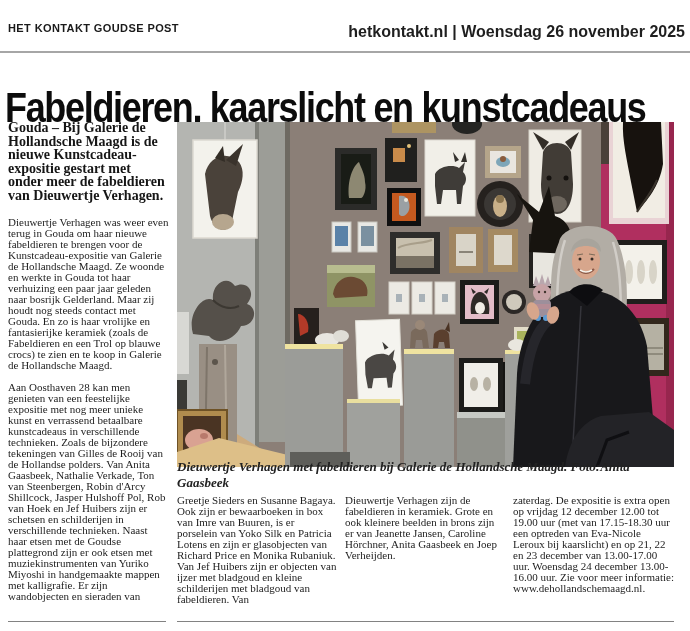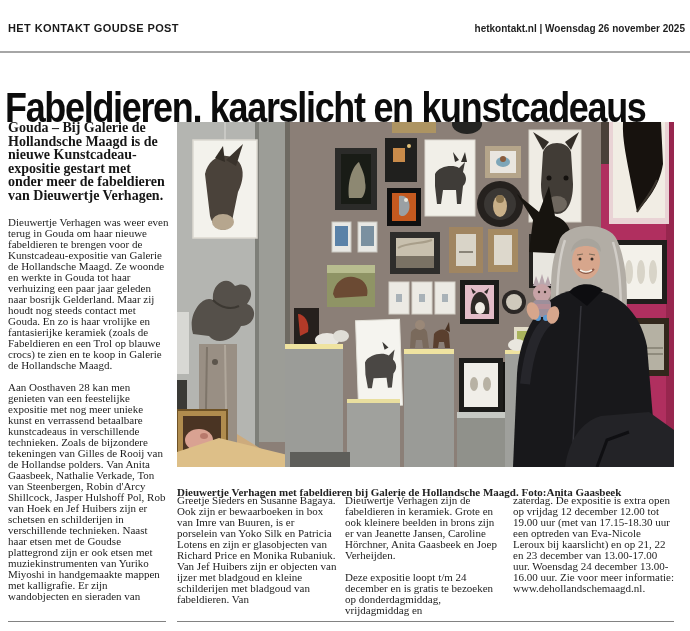--- a/index.html
+++ b/index.html
@@ -15,21 +15,21 @@
     padding-left: 32px;
   }
   .masthead-left {
     position: absolute; left: 8px; top: 22px;
     font-family: "Liberation Sans", sans-serif;
     font-weight: 700; font-size: 11px; letter-spacing: .4px; color: #1a1a1a;
   }
   .masthead-right {
     position: absolute; right: 5px; top: 23px;
     font-family: "Liberation Sans", sans-serif;
-    font-weight: 600; font-size: 10px; color: #1f1f1f;
+    font-weight: 600; font-size: 16px; color: #1f1f1f;
   }
   .rule-top {
     position: absolute; left: 0; top: 51px; width: 690px; height: 2px;
     background: #a6a6a6;
   }
   .headline {
     position: absolute; left: 5px; top: 56px;
     font-family: "Liberation Sans", sans-serif;
     font-weight: 800; font-size: 42px; letter-spacing: -1.5px; color: #0c0c0c;
     white-space: nowrap;
@@ -43,22 +43,22 @@
     margin: 0 0 15px 0; color: #161616;
   }
   .bodytext {
     font-size: 11px; line-height: 11px; margin: 0 0 11px 0; color: #1d1d1d;
   }
   .photo-wrap {
     position: absolute; left: 177px; top: 122px; width: 497px; height: 345px;
     overflow: hidden; background: #8b7f77;
   }
   .caption {
-    position: absolute; left: 177px; top: 486px; width: 497px;
-    font-weight: 600; font-size: 11px; color: #222;
+    position: absolute; left: 177px; top: 459px; width: 497px;
+    font-style: italic; font-weight: 600; font-size: 13px; color: #222;
   }
   .bcol { position: absolute; top: 495px; width: 160px; }
   .bcol-1 { left: 177px; }
   .bcol-2 { left: 345px; }
   .bcol-3 { left: 513px; width: 161px; }
   .rule-bottom-left {
     position: absolute; left: 8px; top: 621px; width: 158px; height: 1px;
     background: #828282;
   }
   .rule-bottom-right {
@@ -328,21 +328,20 @@
     </svg>
   </div>
 
   <div class="caption">Dieuwertje Verhagen met fabeldieren bij Galerie de Hollandsche Maagd. Foto:Anita Gaasbeek</div>
 
   <div class="bcol bcol-1">
     <p class="bodytext">Greetje Sieders en Susanne Bagaya. Ook zijn er bewaarboeken in box van Imre van Buuren, is er porselein van Yoko Silk en Patricia Lotens en zijn er glasobjecten van Richard Price en Monika Rubaniuk. Van Jef Huibers zijn er objecten van ijzer met bladgoud en kleine schilderijen met bladgoud van fabeldieren. Van</p>
   </div>
   <div class="bcol bcol-2">
     <p class="bodytext">Dieuwertje Verhagen zijn de fabeldieren in keramiek. Grote en ook kleinere beelden in brons zijn er van Jeanette Jansen, Caroline Hörchner, Anita Gaasbeek en Joep Verheijden.</p>
-    <p class="bodytext">Deze expositie loopt t/m 24 december en is gratis te bezoeken op donderdagmiddag, vrijdagmiddag en</p>
   </div>
   <div class="bcol bcol-3">
     <p class="bodytext">zaterdag. De expositie is extra open op vrijdag 12 december 12.00 tot 19.00 uur (met van 17.15-18.30 uur een optreden van Eva-Nicole Leroux bij kaarslicht) en op 21, 22 en 23 december van 13.00-17.00 uur. Woensdag 24 december 13.00-16.00 uur. Zie voor meer informatie: www.dehollandschemaagd.nl.</p>
   </div>
 
   <div class="rule-bottom-left"></div>
   <div class="rule-bottom-right"></div>
 
 </div>
 

